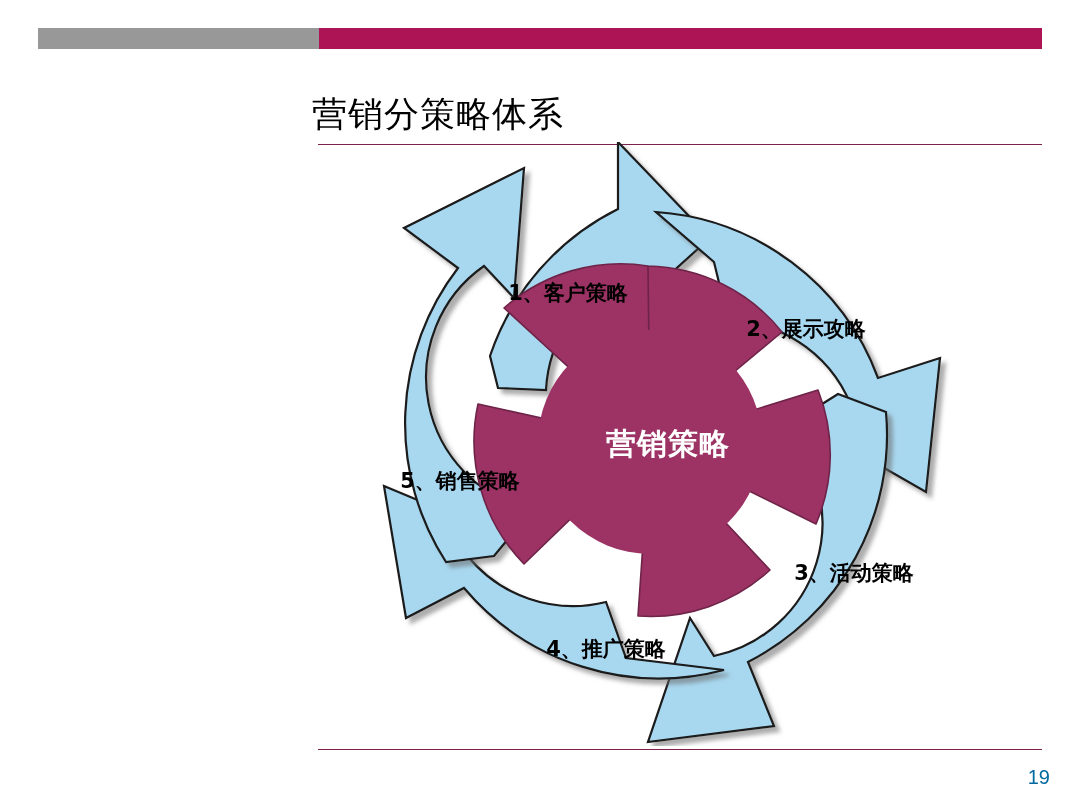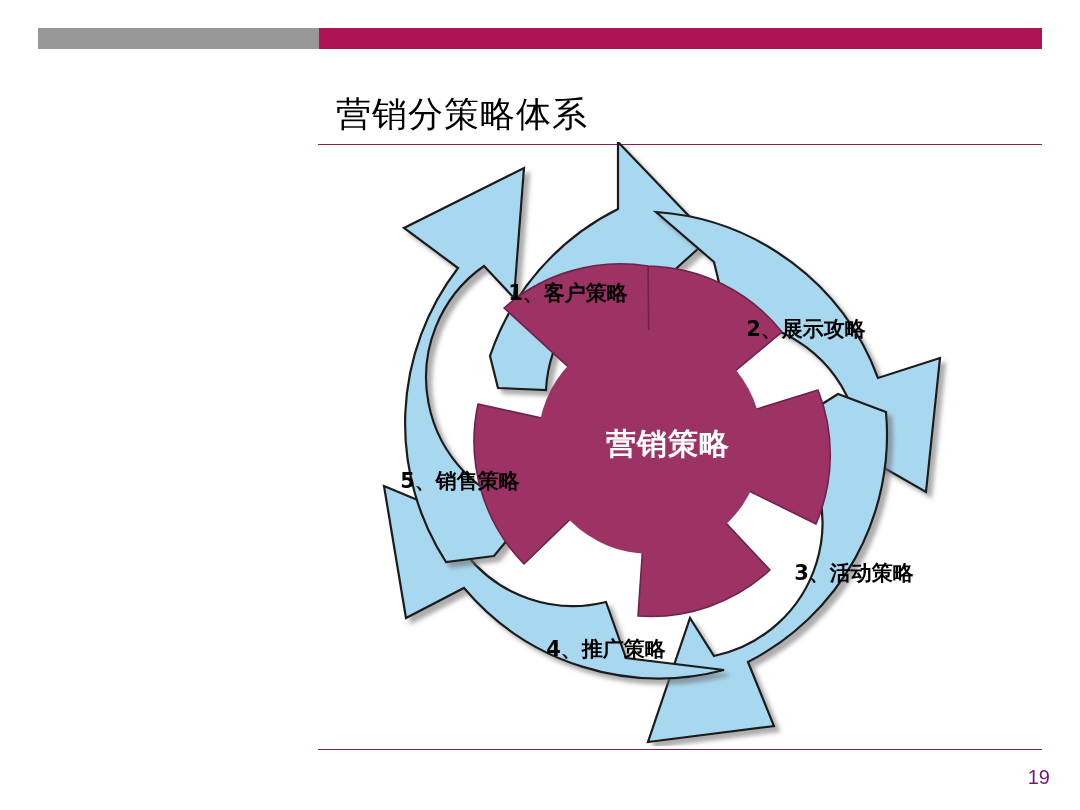--- a/index.html
+++ b/index.html
@@ -36,21 +36,20 @@
     top: 92px;
     width: 730px;
   }
   #page-title {
     font-family: "DejaVu Sans", "Liberation Sans", sans-serif;
     font-size: 35px;
     line-height: 44px;
     color: #000000;
     letter-spacing: 1px;
     white-space: nowrap;
-    margin-left: 24px;
   }
   #title-rule {
     position: absolute;
     left: 318px;
     top: 144px;
     width: 724px;
     height: 0;
     border-top: 1.6px solid #7E2050;
   }
 
@@ -61,21 +60,21 @@
     top: 749px;
     width: 724px;
     height: 0;
     border-top: 1.6px solid #7E2050;
   }
   #page-number {
     position: absolute;
     right: 30px;
     top: 766px;
     font-size: 20px;
-    color: #701a75;
+    color: #0369a1;
     text-align: right;
     width: 60px;
   }
 
   
   #diagram-wrap {
     position: absolute;
     left: 318px;
     top: 142px;
     width: 724px;

